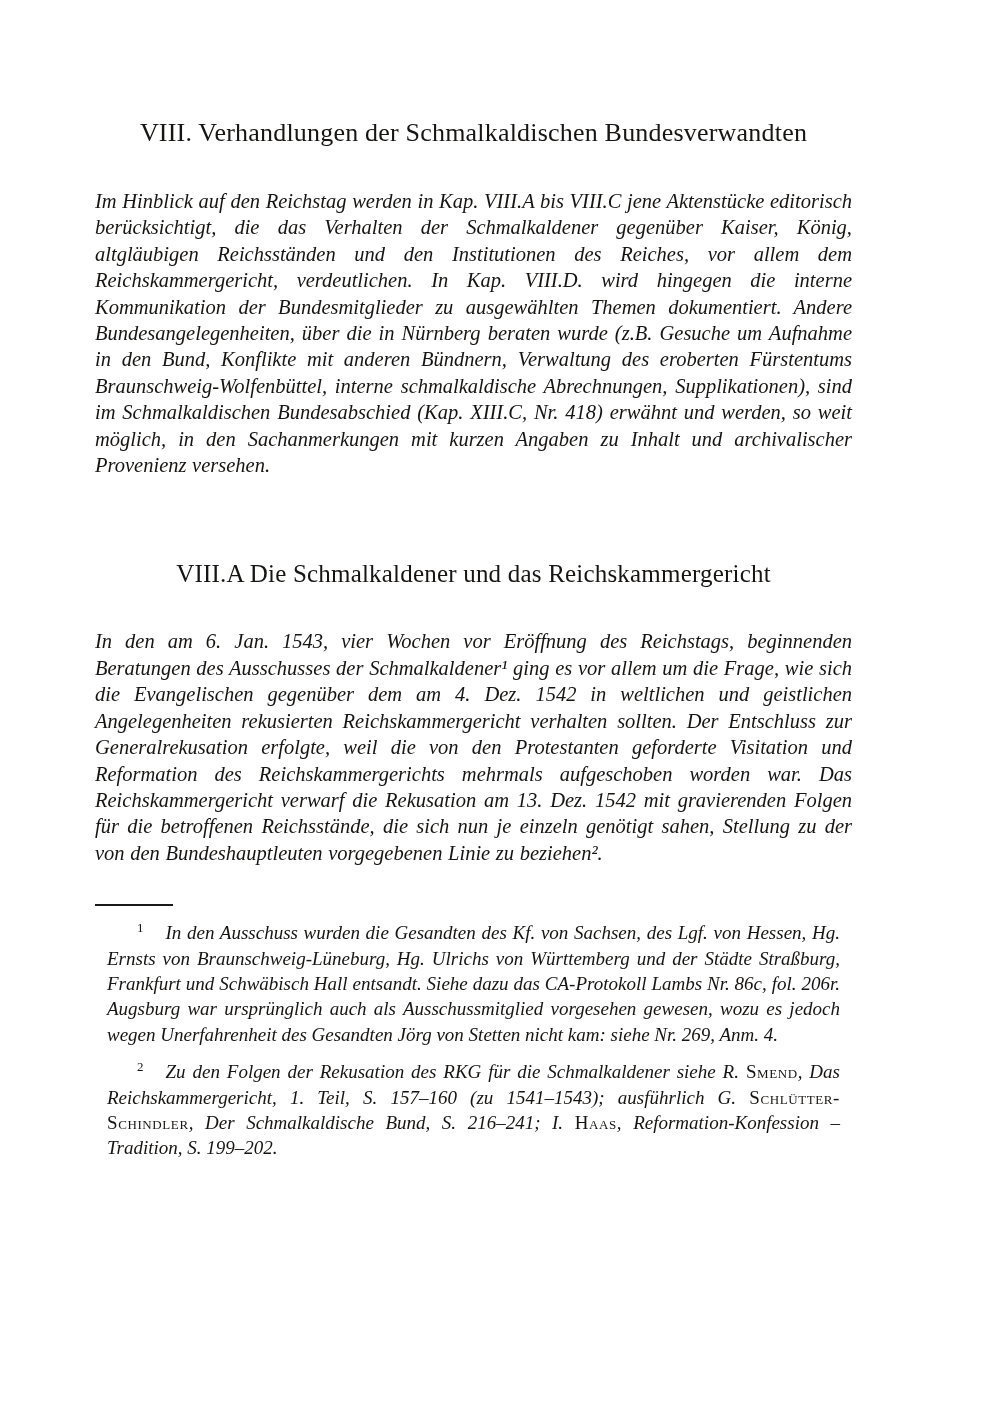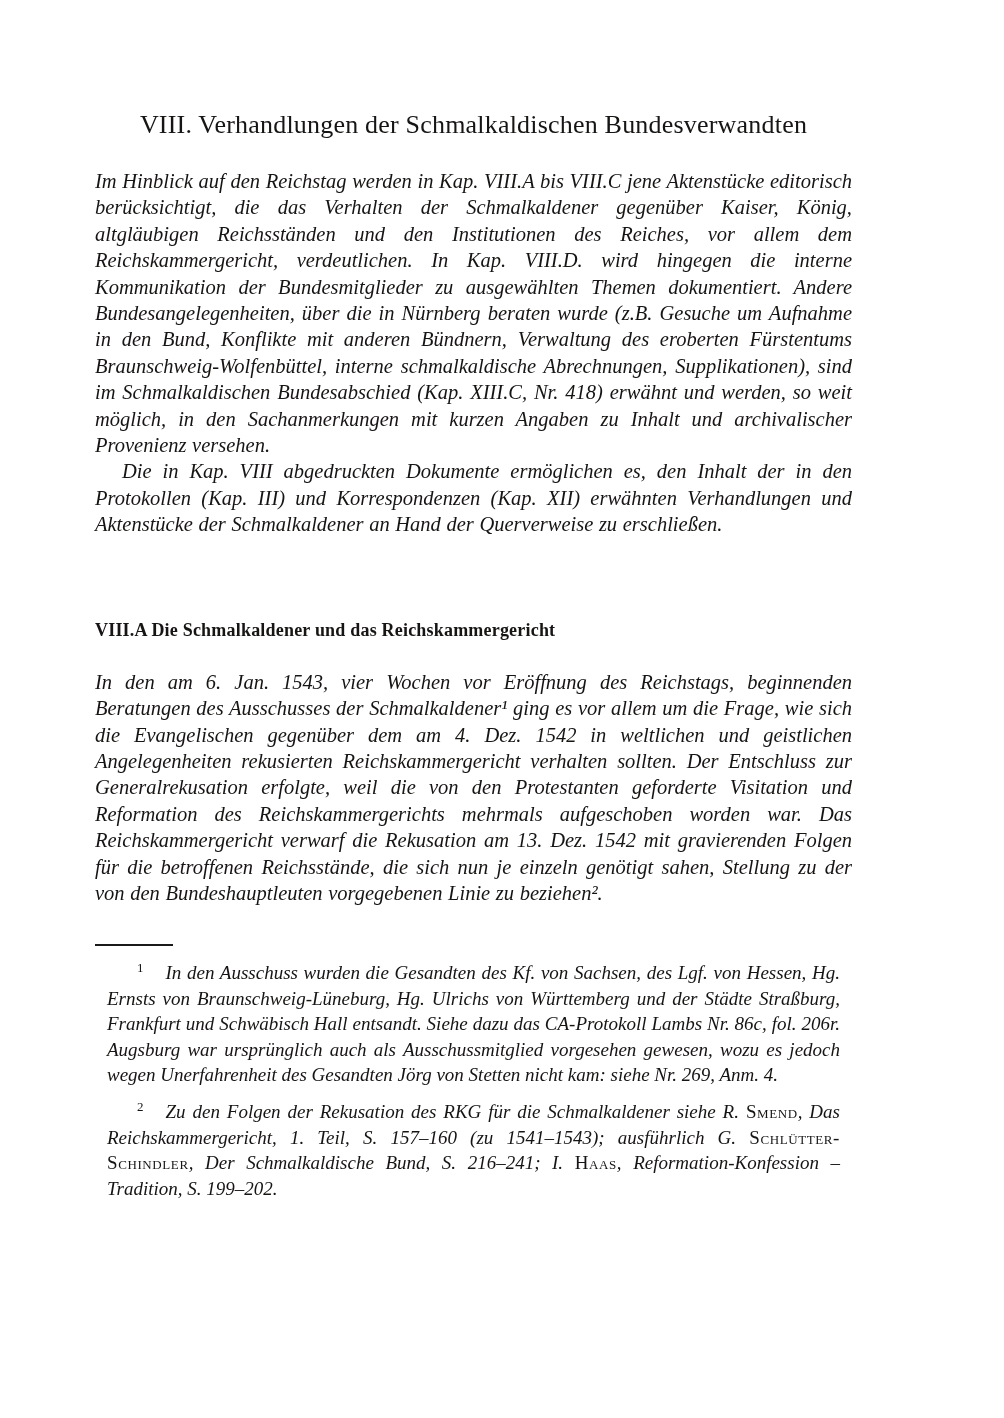--- a/index.html
+++ b/index.html
@@ -13,52 +13,52 @@
     height: 1418px;
     margin: 0 auto;
     background: #ffffff;
     color: #171513;
     font-family: "Liberation Serif", "DejaVu Serif", serif;
     overflow: hidden;
   }
   .content {
     position: absolute;
     left: 95px;
-    top: 0;
+    top: 8px;
     width: 757px;
   }
   .chapter-title {
     margin: 110px 0 0 0;
     font-size: 26px;
     font-weight: normal;
     font-style: normal;
     text-align: center;
     letter-spacing: 0.2px;
     white-space: nowrap;
   }
   .section-title {
     margin: 82px 0 0 0;
-    font-size: 18px;
-    font-weight: bold;
+    font-size: 25px;
+    font-weight: normal;
     font-style: normal;
-    text-align: left;
+    text-align: center;
     letter-spacing: 0.2px;
     white-space: nowrap;
   }
   .body-par {
     margin: 0;
     font-size: 20.5px;
     line-height: 26.4px;
     font-style: italic;
     text-align: justify;
     hyphens: auto;
     word-spacing: 0.5px;
   }
   .body-par.first {
-    margin-top: 28px;
+    margin-top: 40px;
   }
   .body-par.indent {
     text-indent: 27px;
   }
   .footnotes {
     margin-top: 38px;
   }
   .fn-rule {
     width: 78px;
     height: 0;
@@ -90,21 +90,20 @@
 </head>
 <body>
 
 <div class="page">
   <div class="content">
 
     <h1 class="chapter-title">VIII. Verhandlungen der Schmalkaldischen Bundesverwandten</h1>
 
     <p class="body-par first">Im Hinblick auf den Reichstag werden in Kap. VIII.A bis VIII.C jene Aktenstücke editorisch berücksichtigt, die das Verhalten der Schmalkaldener gegenüber Kaiser, König, altgläubigen Reichsständen und den Institutionen des Reiches, vor allem dem Reichskammergericht, verdeutlichen. In Kap. VIII.D. wird hingegen die interne Kommunikation der Bundesmitglieder zu ausgewählten Themen dokumentiert. Andere Bundesangelegenheiten, über die in Nürnberg beraten wurde (z.B. Gesuche um Aufnahme in den Bund, Konflikte mit anderen Bündnern, Verwaltung des eroberten Fürstentums Braunschweig-Wolfenbüttel, interne schmalkaldische Abrechnungen, Supplikationen), sind im Schmalkaldischen Bundesabschied (Kap. XIII.C, Nr. 418) erwähnt und werden, so weit möglich, in den Sachanmerkungen mit kurzen Angaben zu Inhalt und archivalischer Provenienz versehen.</p>
 
-    <p class="body-par indent">Die in Kap. VIII abgedruckten Dokumente ermöglichen es, den Inhalt der in den Protokollen (Kap. III) und Korrespondenzen (Kap. XII) erwähnten Verhandlungen und Aktenstücke der Schmalkaldener an Hand der Querverweise zu erschließen.</p>
 
     <h2 class="section-title">VIII.A Die Schmalkaldener und das Reichskammergericht</h2>
 
     <p class="body-par first">In den am 6. Jan. 1543, vier Wochen vor Eröffnung des Reichstags, beginnenden Beratungen des Ausschusses der Schmalkaldener¹ ging es vor allem um die Frage, wie sich die Evangelischen gegenüber dem am 4. Dez. 1542 in weltlichen und geistlichen Angelegenheiten rekusierten Reichskammergericht verhalten sollten. Der Entschluss zur Generalrekusation erfolgte, weil die von den Protestanten geforderte Visitation und Reformation des Reichskammergerichts mehrmals aufgeschoben worden war. Das Reichskammergericht verwarf die Rekusation am 13. Dez. 1542 mit gravierenden Folgen für die betroffenen Reichsstände, die sich nun je einzeln genötigt sahen, Stellung zu der von den Bundeshauptleuten vorgegebenen Linie zu beziehen².</p>
 
 
     <div class="footnotes">
       <div class="fn-rule"></div>
 
       <p class="fn"><sup class="fn-marker">1</sup><span class="fn-text">In den Ausschuss wurden die Gesandten des Kf. von Sachsen, des Lgf. von Hessen, Hg. Ernsts von Braunschweig-Lüneburg, Hg. Ulrichs von Württemberg und der Städte Straßburg, Frankfurt und Schwäbisch Hall entsandt. Siehe dazu das CA-Protokoll Lambs Nr. 86c, fol. 206r. Augsburg war ursprünglich auch als Ausschussmitglied vorgesehen gewesen, wozu es jedoch wegen Unerfahrenheit des Gesandten Jörg von Stetten nicht kam: siehe Nr. 269, Anm. 4.</span></p>

